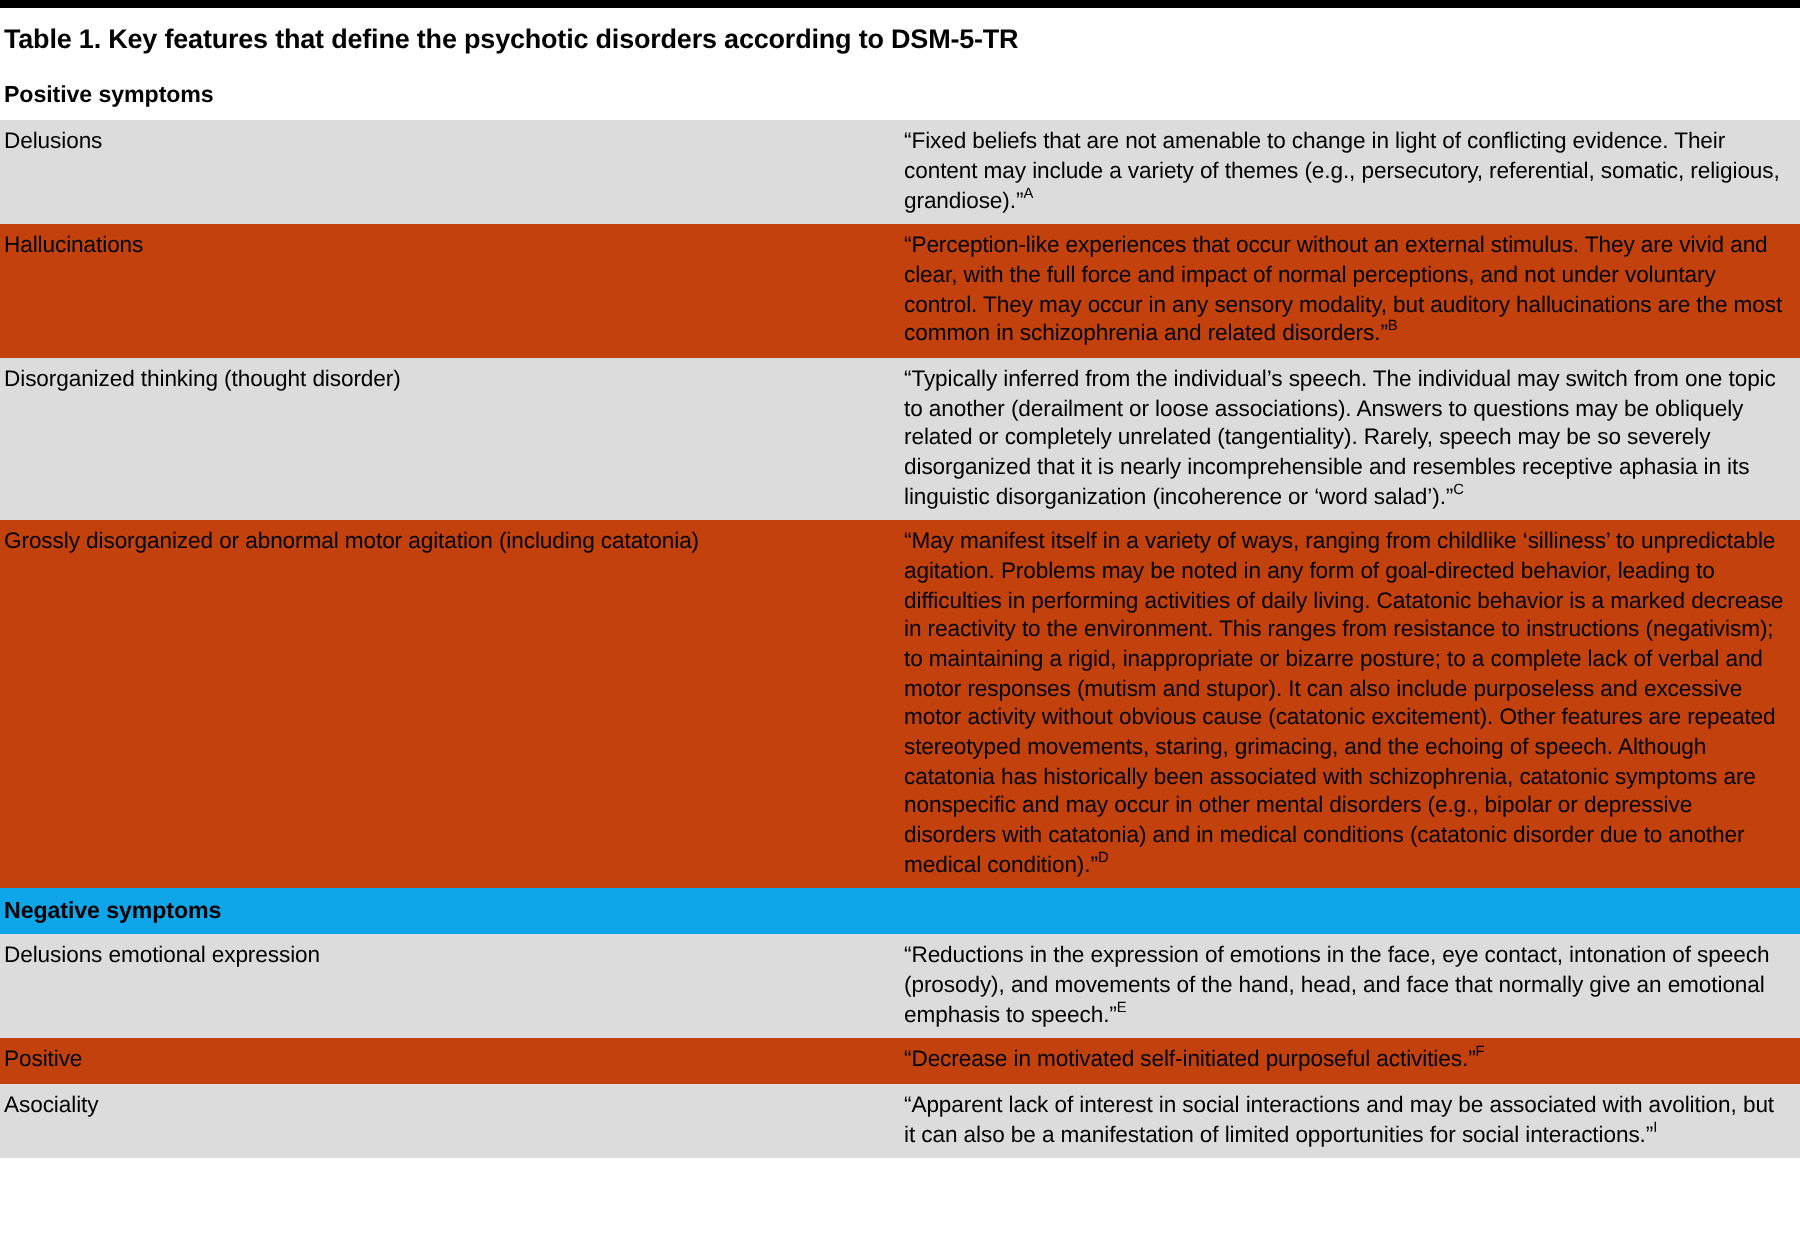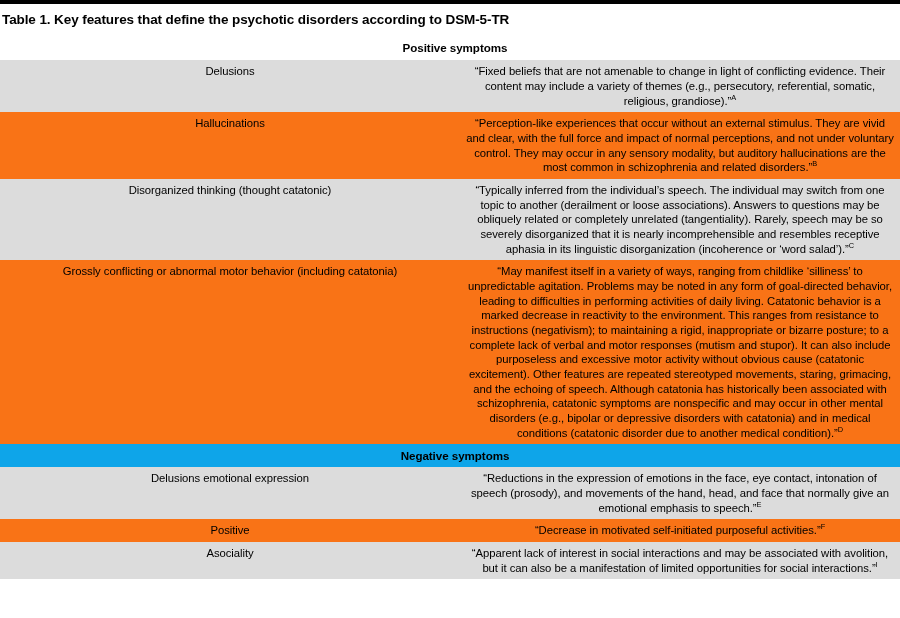--- a/index.html
+++ b/index.html
@@ -35,37 +35,36 @@
   }
   table.feat {
     width: 900px;
     border-collapse: collapse;
     table-layout: fixed;
   }
   table.feat td {
     vertical-align: top;
     font-size: 11.3px;
     line-height: 1.30;
-    padding: 4px 6px 4px 16px;
+    padding: 4px 6px 4px 2px;
     letter-spacing: -0.05px;
-    text-align: center;
   }
   td.col-term {
     width: 163px;
     margin-left: 12px;
   }
   td.col-desc {
     width: 737px;
     padding-left: 0px;
   }
   tr.shaded td {
     background: #dcdcdc;
   }
   tr.plain td {
-    background: #f97316;
+    background: #c2410c;
   }
   tr.section td {
     background: #0ea5e9;
     font-weight: bold;
     font-size: 11.6px;
     padding-top: 4px;
     padding-bottom: 4px;
   }
   tr.section.first td {
     background: #ffffff;
@@ -94,25 +93,25 @@
         </tr>
         <tr class="shaded">
           <td class="col-term">Delusions</td>
           <td class="col-desc">“Fixed beliefs that are not amenable to change in light of conflicting evidence. Their content may include a variety of themes (e.g., persecutory, referential, somatic, religious, grandiose).”<sup>A</sup></td>
         </tr>
         <tr class="plain">
           <td class="col-term">Hallucinations</td>
           <td class="col-desc">“Perception-like experiences that occur without an external stimulus. They are vivid and clear, with the full force and impact of normal perceptions, and not under voluntary control. They may occur in any sensory modality, but auditory hallucinations are the most common in schizophrenia and related disorders.”<sup>B</sup></td>
         </tr>
         <tr class="shaded">
-          <td class="col-term">Disorganized thinking (thought catatonic)</td>
+          <td class="col-term">Disorganized thinking (thought disorder)</td>
           <td class="col-desc">“Typically inferred from the individual’s speech. The individual may switch from one topic to another (derailment or loose associations). Answers to questions may be obliquely related or completely unrelated (tangentiality). Rarely, speech may be so severely disorganized that it is nearly incomprehensible and resembles receptive aphasia in its linguistic disorganization (incoherence or ‘word salad’).”<sup>C</sup></td>
         </tr>
         <tr class="plain">
-          <td class="col-term">Grossly conflicting or abnormal motor behavior (including catatonia)</td>
+          <td class="col-term">Grossly disorganized or abnormal motor agitation (including catatonia)</td>
           <td class="col-desc">“May manifest itself in a variety of ways, ranging from childlike ‘silliness’ to unpredictable agitation. Problems may be noted in any form of goal-directed behavior, leading to difficulties in performing activities of daily living. Catatonic behavior is a marked decrease in reactivity to the environment. This ranges from resistance to instructions (negativism); to maintaining a rigid, inappropriate or bizarre posture; to a complete lack of verbal and motor responses (mutism and stupor). It can also include purposeless and excessive motor activity without obvious cause (catatonic excitement). Other features are repeated stereotyped movements, staring, grimacing, and the echoing of speech. Although catatonia has historically been associated with schizophrenia, catatonic symptoms are nonspecific and may occur in other mental disorders (e.g., bipolar or depressive disorders with catatonia) and in medical conditions (catatonic disorder due to another medical condition).”<sup>D</sup></td>
         </tr>
         <tr class="section">
           <td colspan="2">Negative symptoms</td>
         </tr>
         <tr class="shaded">
           <td class="col-term">Delusions emotional expression</td>
           <td class="col-desc">“Reductions in the expression of emotions in the face, eye contact, intonation of speech (prosody), and movements of the hand, head, and face that normally give an emotional emphasis to speech.”<sup>E</sup></td>
         </tr>
         <tr class="plain">

